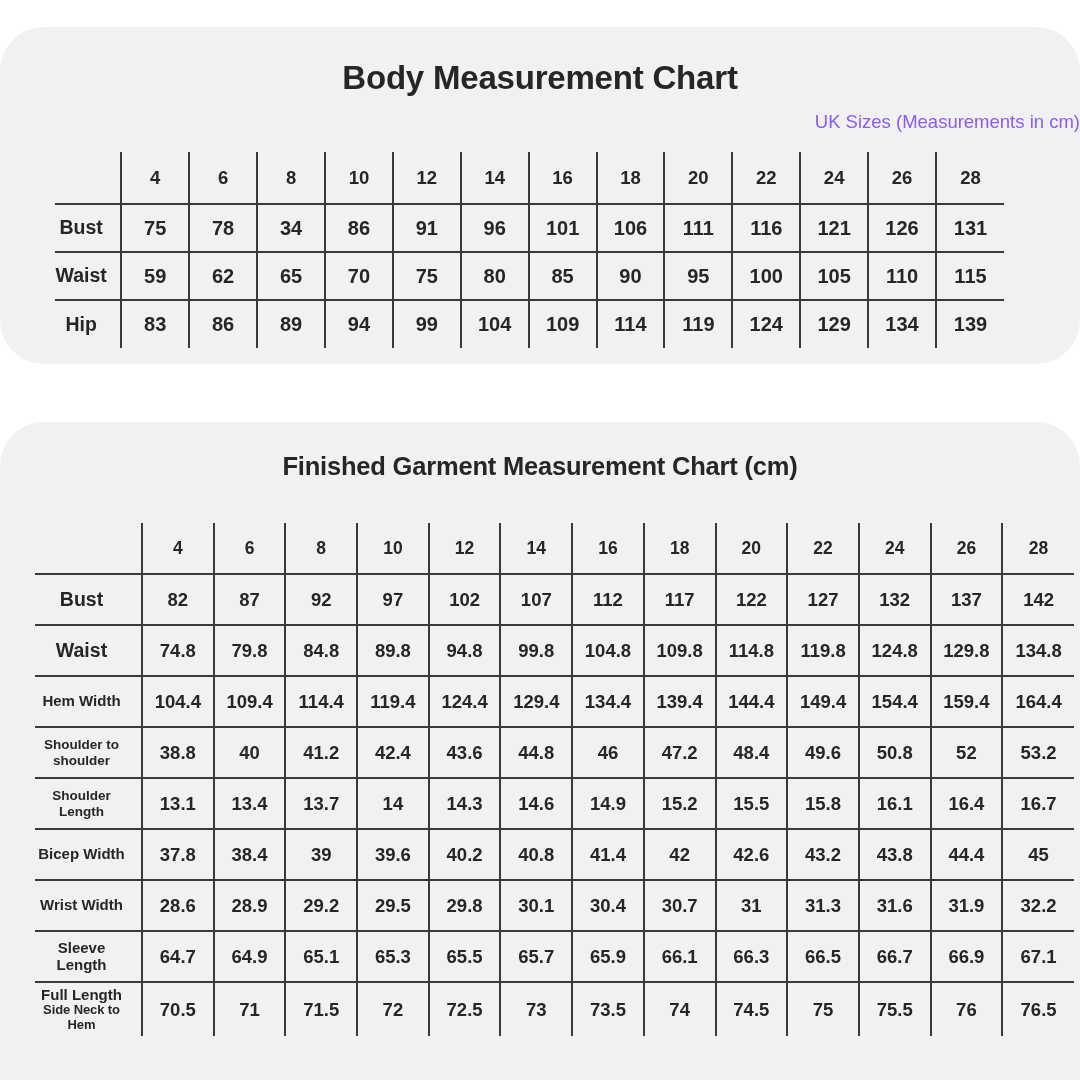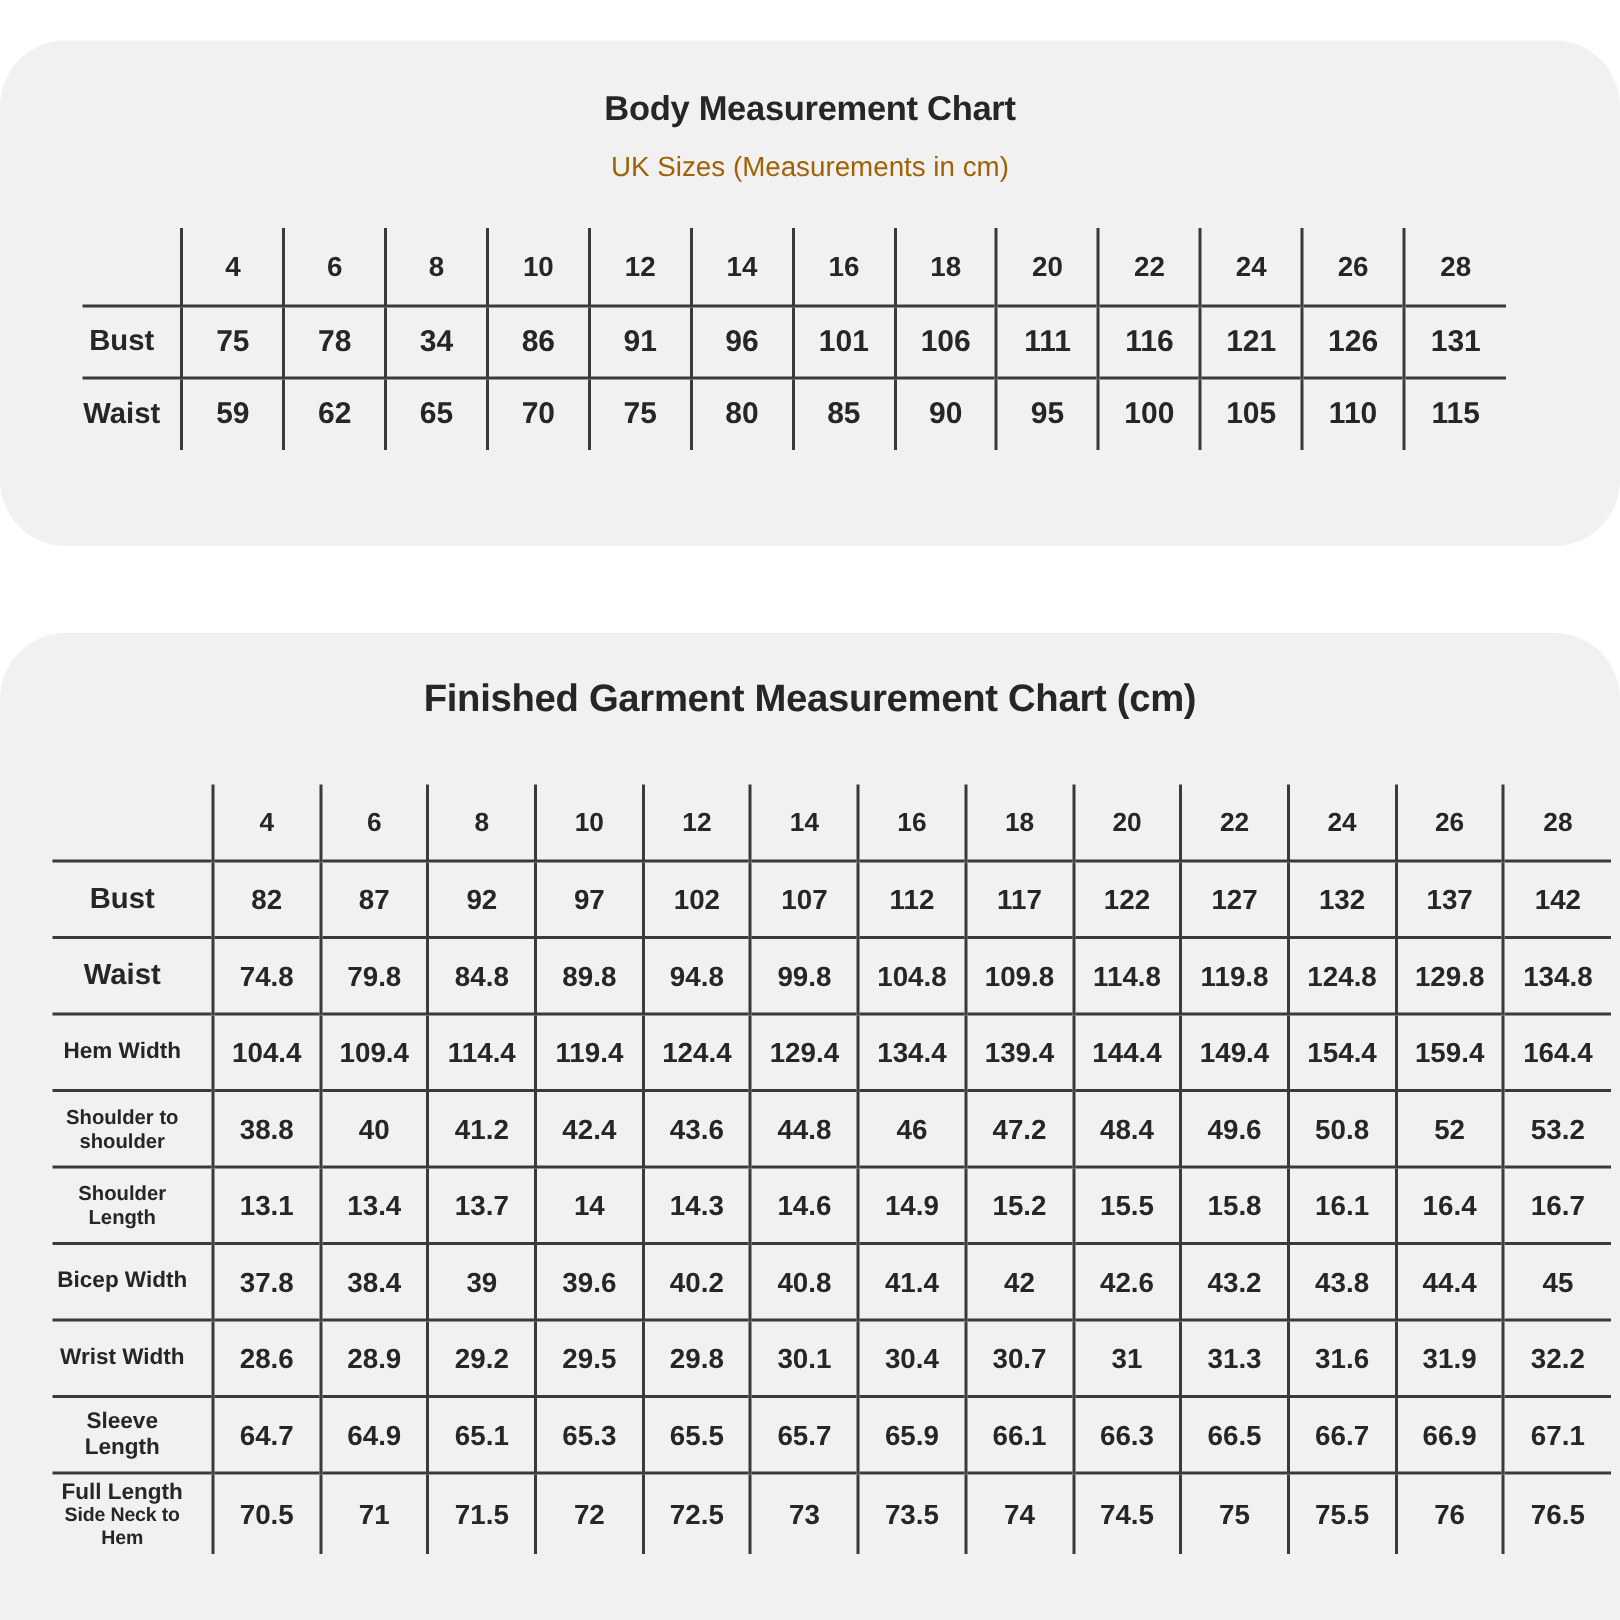--- a/index.html
+++ b/index.html
@@ -33,27 +33,27 @@
   #card-garment { top: 422px; height: 767px; }
 
   
   .title {
     text-align: center;
     font-weight: bold;
     color: #262626;
     letter-spacing: -0.2px;
   }
   #body-title {
-    font-size: 23px;
+    font-size: 33px;
     padding-top: 32px;
   }
   #body-subtitle {
-    text-align: center;
+    text-align: right;
     font-size: 18.5px;
-    color: #a16207;
+    color: #8b5cf6;
     padding-top: 14px;
   }
   #garment-title {
     font-size: 25.5px;
     padding-top: 30px;
   }
 
   
   .tbl-wrap { position: absolute; left: 0; width: 1080px; }
   table.chart {
@@ -188,20 +188,36 @@
             <td class="c">75</td>
             <td class="c">80</td>
             <td class="c">85</td>
             <td class="c">90</td>
             <td class="c">95</td>
             <td class="c">100</td>
             <td class="c">105</td>
             <td class="c">110</td>
             <td class="c">115</td>
           </tr>
+          <tr class="r">
+            <th class="lbl"><span>Hip</span></th>
+            <td class="c">83</td>
+            <td class="c">86</td>
+            <td class="c">89</td>
+            <td class="c">94</td>
+            <td class="c">99</td>
+            <td class="c">104</td>
+            <td class="c">109</td>
+            <td class="c">114</td>
+            <td class="c">119</td>
+            <td class="c">124</td>
+            <td class="c">129</td>
+            <td class="c">134</td>
+            <td class="c">139</td>
+          </tr>
         </tbody>
     </table>
   </div>
 
   <div class="card" id="card-garment">
     <div class="title" id="garment-title">Finished Garment Measurement Chart (cm)</div>
   </div>
 
   <div class="tbl-wrap" id="tbl-garment">
     <table class="chart">

